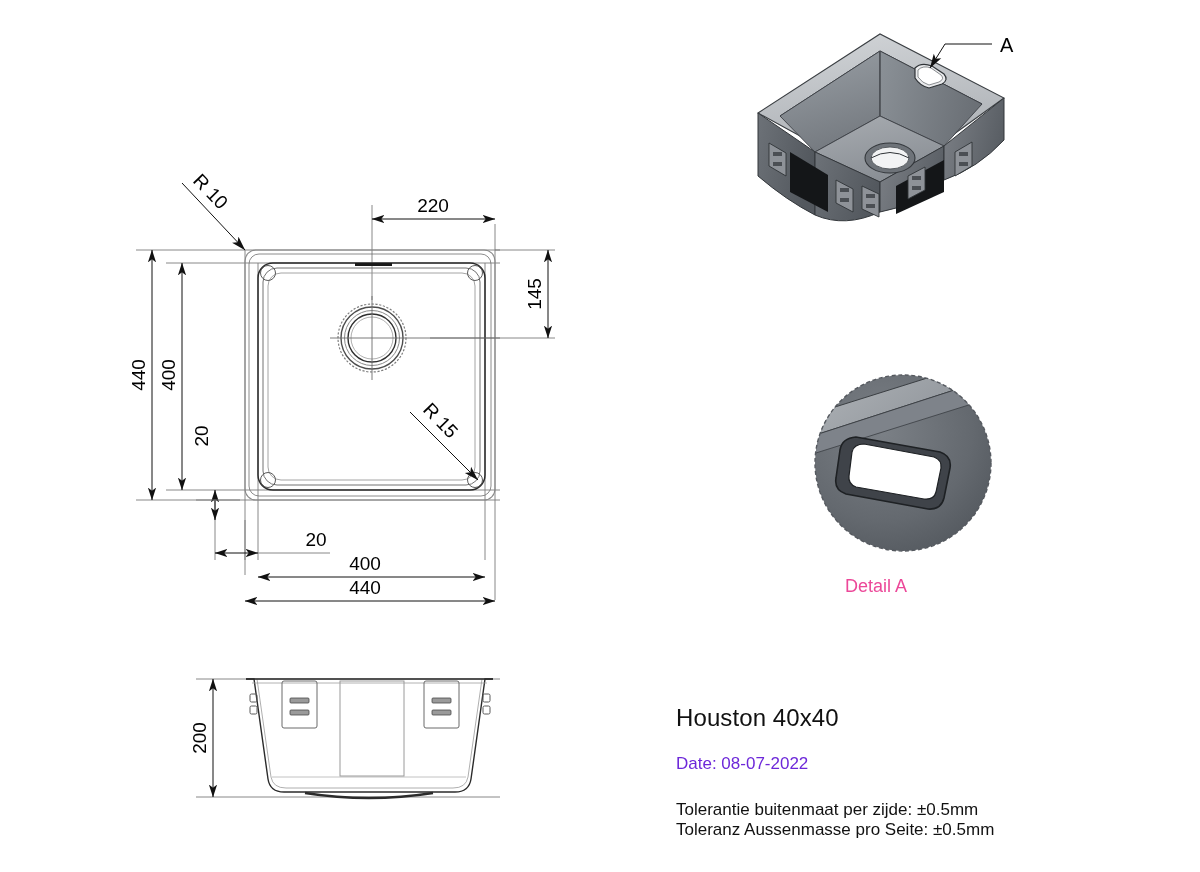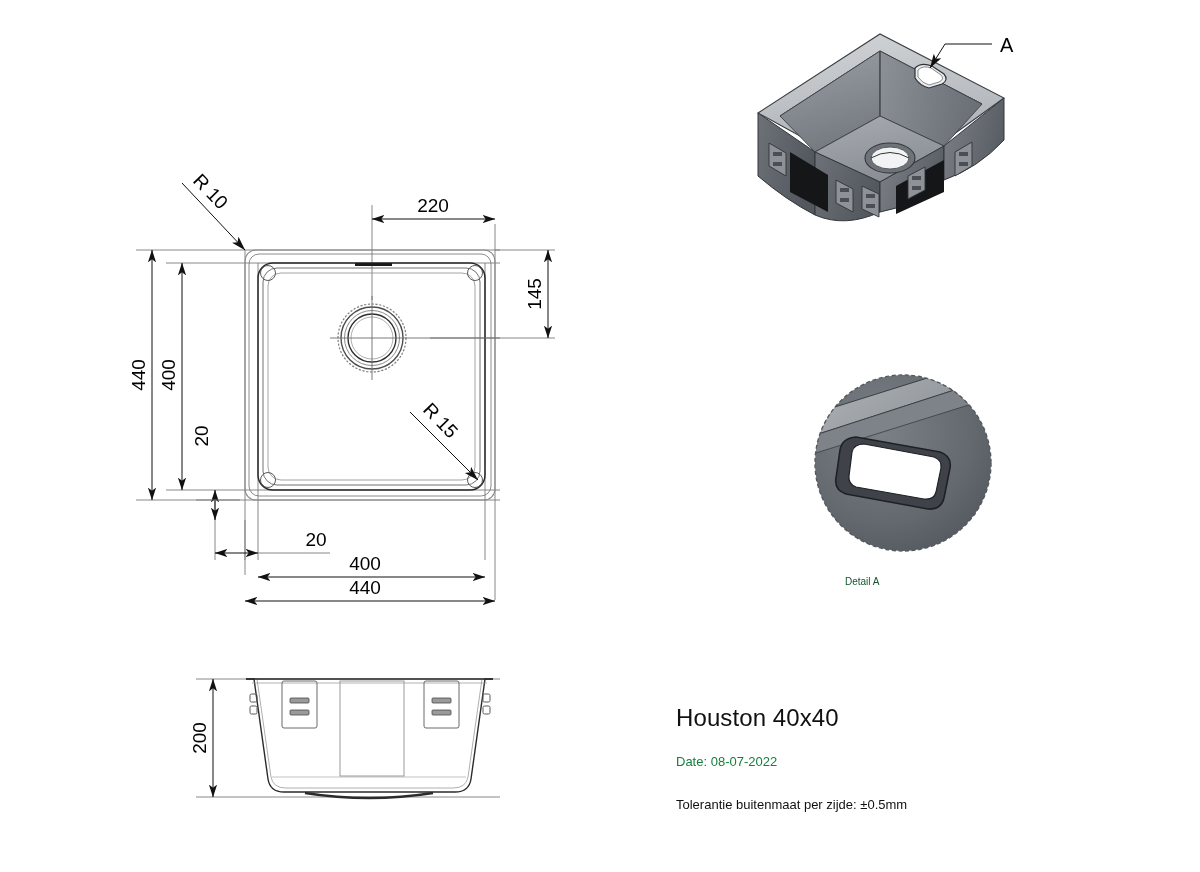--- a/index.html
+++ b/index.html
@@ -2,24 +2,24 @@
 <html><head>
 <meta charset="utf-8">
 <style>
   html,body{margin:0;padding:0;background:#ffffff;}
   body{width:1200px;height:872px;position:relative;overflow:hidden;
        font-family:"Liberation Sans",sans-serif;color:#000;}
   #sheet{position:absolute;inset:0;width:1200px;height:872px;}
   .svgwrap{position:absolute;left:0;top:0;width:1200px;height:872px;}
   .txtblock{position:absolute;left:676px;top:704px;width:500px;}
   .title{font-size:24px;color:#111;letter-spacing:.1px;margin:0 0 22px 0;font-weight:400;}
-  .datel{font-size:13px;color:#15803d;margin:0 0 26px 0;}
-  .tol{font-size:13px;color:#111;line-height:19.5px;margin:0;}
+  .datel{font-size:17px;color:#6d28d9;margin:0 0 26px 0;}
+  .tol{font-size:17px;color:#111;line-height:19.5px;margin:0;}
   .tol span{display:block;white-space:nowrap;}
-  .detailcap{position:absolute;left:845px;top:576px;font-size:10px;color:#14532d;}
+  .detailcap{position:absolute;left:845px;top:576px;font-size:18px;color:#ec4899;}
   .dimtext{font-family:"Liberation Sans",sans-serif;font-size:19px;fill:#000;}
   .calloutA{font-family:"Liberation Sans",sans-serif;font-size:20px;fill:#000;}
 </style>
 </head>
 <body>
 
 <div id="sheet">
 
   <svg class="svgwrap" viewBox="0 0 1200 872">
     <defs>
@@ -294,18 +294,19 @@
       </g>
       <circle cx="903" cy="463" r="88" fill="none" stroke="#55595f" stroke-width="1.4" stroke-dasharray="4 2.6"></circle>
     </g>
   </svg>
 
   <div class="txtblock">
     <p class="title">Houston 40x40</p>
     <p class="datel">Date: 08-07-2022</p>
     <p class="tol">
       <span>Tolerantie buitenmaat per zijde: ±0.5mm</span>
+      <span>Toleranz Aussenmasse pro Seite: ±0.5mm</span>
     </p>
   </div>
 
   <div class="detailcap">Detail A</div>
 
 </div>
 
 </body></html>

